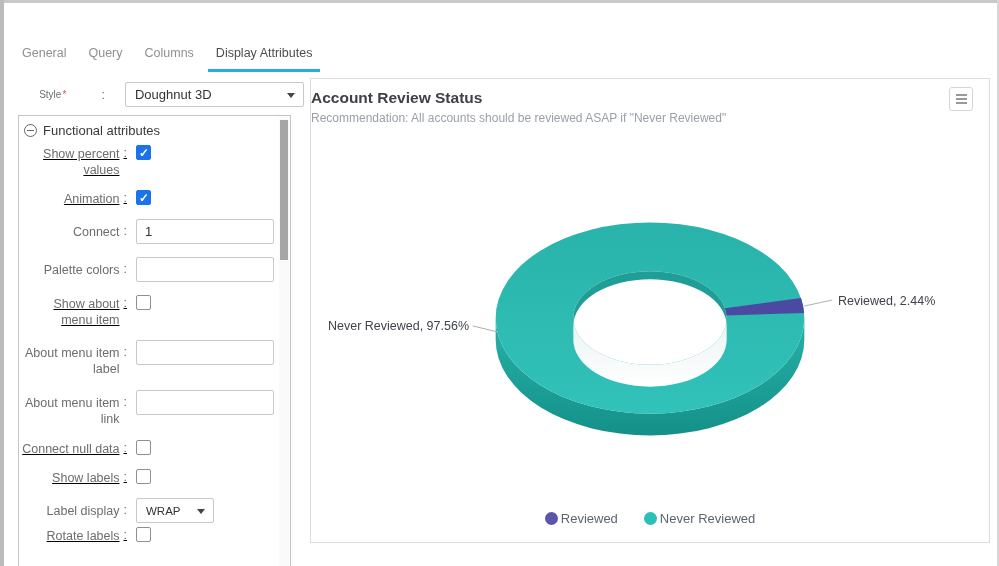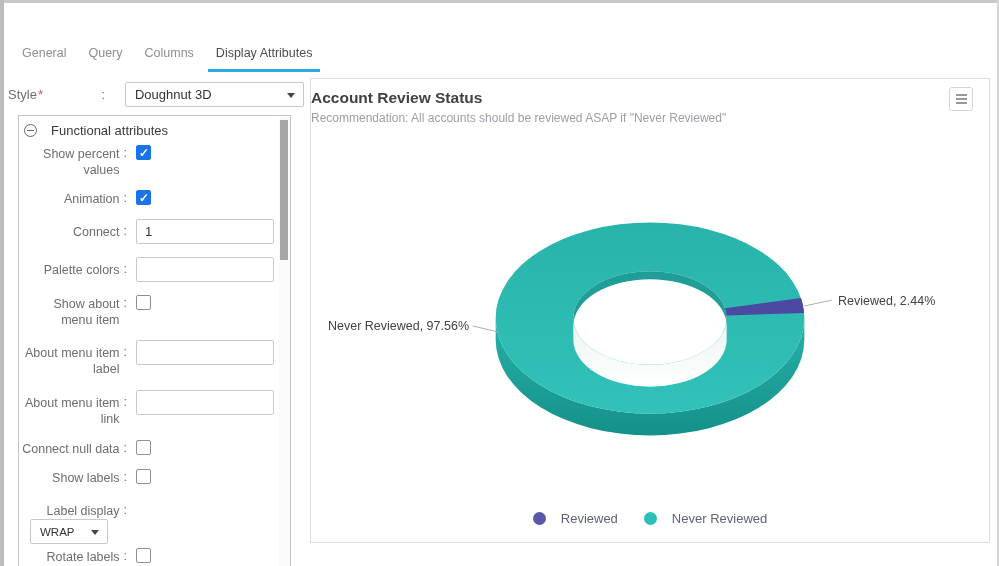--- a/index.html
+++ b/index.html
@@ -14,51 +14,51 @@
   .titlebar { position:absolute; left:4px; right:2px; top:3px; height:28px; background:#05508e;
               color:#fff; font-size:15px; font-weight:700; line-height:28px; padding-left:12px; }
 
   .tabs { position:absolute; left:14px; top:40px; display:flex; }
   .tab { font-size:12.5px; color:#8f8f8f; padding:6px 8px 9px 8px; margin-right:6px; cursor:pointer;
          border-bottom:3px solid transparent; }
   .tab.active { color:#4d4d4d; border-bottom-color:#29abe2; }
 
   
   .style-row { position:absolute; left:8px; top:82px; width:296px; display:flex; align-items:center; }
-  .style-row .slabel { width:90px; text-align:left; font-size:13px; color:#6d6d6d; }
+  .style-row .slabel { width:90px; text-align:center; font-size:10px; color:#6d6d6d; }
   .req { color:#d9534f; margin-left:1px; }
   .colon { color:#6d6d6d; margin:0 0 0 4px; font-size:12.5px; }
 
   .sel { position:relative; background:#fff; border:1px solid #c9c9c9; border-radius:2px;
          height:25px; font-size:13px; color:#333; display:flex; align-items:center;
          padding:0 22px 0 9px; cursor:pointer; }
   .style-sel { width:180px; margin-left:20px; }
   .sel .arrow { position:absolute; right:8px; top:10px; width:0; height:0;
                 border-left:4px solid transparent; border-right:4px solid transparent;
                 border-top:5px solid #444; }
   .sel-sm { width:78px; font-size:11.5px; }
 
   .fa-box { position:absolute; left:18px; top:115px; width:273px; bottom:-4px;
             border:1px solid #c4c4c4; background:#fff; }
-  .fa-header { display:flex; align-items:center; gap:14px; padding:5px 0 0 5px; height:23px;
+  .fa-header { display:flex; align-items:center; gap:6px; padding:5px 0 0 5px; height:23px;
                font-size:13px; color:#3a3a3a; }
   .minus-circle { width:13px; height:13px; border:1px solid #666; border-radius:50%;
                   position:relative; flex:0 0 auto; cursor:pointer; }
   .minus-circle::after { content:""; position:absolute; left:2px; right:2px; top:5px; height:1px; background:#666; }
 
   .fa-rows { padding:6px 16px 0 2px; }
   .frow { display:flex; align-items:flex-start; }
   .frow.checkbox { margin-bottom:12px; }
   .frow.text     { margin-bottom:13px; }
-  .frow.select   { margin-bottom:4px;flex-direction:column; }
+  .frow.select   { margin-bottom:4px; }
   .flabel { width:106px; display:flex; flex:0 0 auto; }
   .flabel .ltext { flex:1; text-align:right; font-size:12.5px; color:#6d6d6d; line-height:16px; }
   .fctrl { margin-left:9px; }
   .frow.text .flabel, .frow.select .flabel { padding-top:5px; }
-  .frow.checkbox .flabel { padding-top:1px; }
+  .frow.checkbox .flabel { padding-top:1px;text-decoration:underline; }
 
   .cb { width:15px; height:15px; border:1px solid #8f8f8f; border-radius:2px; background:#fff;
         cursor:pointer; position:relative; }
   .cb.checked { background:#1a73e8; border-color:#1a73e8; }
   .cb.checked::after { content:"✓"; position:absolute; left:2px; top:-1px; color:#fff;
                        font-size:12px; font-weight:700; line-height:16px; }
 
   .txt { width:138px; height:25px; border:1px solid #c9c9c9; border-radius:2px;
          font-size:13px; color:#333; padding:0 8px; font-family:"Liberation Sans",sans-serif; }
 
@@ -77,21 +77,21 @@
                     display:flex; flex-direction:column; justify-content:center; align-items:center; gap:2px; }
   .mline { width:11px; height:2px; background:#999; }
 
   .chart-svg { position:absolute; inset:0; width:100%; height:100%; }
   .slice-label { position:absolute; font-size:12.5px; color:#3f434b; white-space:nowrap; }
   .lbl-left  { left:12px; top:240px; width:146px; text-align:right; }
   .lbl-right { left:527px; top:215px; }
 
   .legend { position:absolute; left:0; right:0; top:432px; display:flex; justify-content:center;
             gap:26px; align-items:center; }
-  .legend-item { display:flex; align-items:center; gap:15px; cursor:pointer; }
+  .legend-item { display:flex; align-items:center; gap:3px; cursor:pointer; }
   .legend-dot { width:13px; height:13px; border-radius:50%; }
   .legend-text { font-size:13px; color:#5d6470; }
 </style>
 </head>
 <body>
 
 <div id="app">
   <div class="edge-top"></div>
   <div class="edge-left"></div>
   <div class="edge-right"></div>

